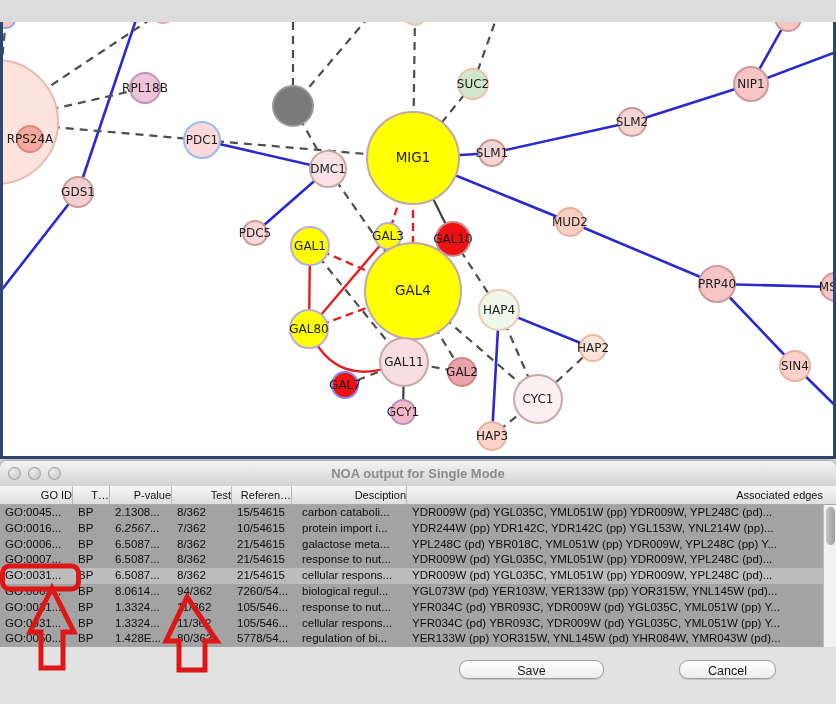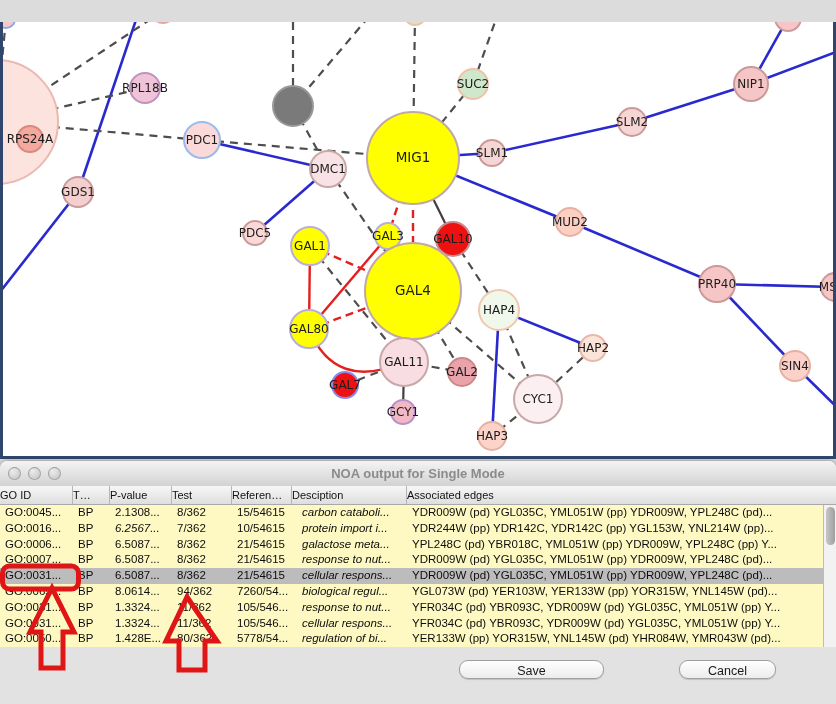--- a/index.html
+++ b/index.html
@@ -26,27 +26,27 @@
   .edge.reddash{stroke:#e31f1f;stroke-width:2.4;stroke-dasharray:8 5;}
   .node-label{font-family:"DejaVu Sans",sans-serif;fill:#1c1c1c;text-anchor:middle;}
 
   
   .noa-window{position:absolute;top:461px;left:0;width:836px;height:243px;background:#e2e2e2;border-radius:7px 7px 0 0;box-shadow:0 0 4px rgba(0,0,0,.45);}
   .noa-window .titlebar{height:25px;border-radius:7px 7px 0 0;background:linear-gradient(#f4f4f4,#d2d2d2);border-bottom:1px solid #9e9e9e;}
   .noa-window .tb-title{height:25px;line-height:25px;color:#8b8b8b;}
   .noa-window .lights{top:6px;}
 
   .tbl-header{position:absolute;top:25px;left:0;right:0;height:19px;display:flex;background:linear-gradient(#f7f7f7,#dedede);border-bottom:1px solid #a9a9a9;box-sizing:border-box;}
-  .th{height:18px;line-height:18px;font-size:11px;color:#111;text-align:left;border-right:1px solid #b6b6b6;box-sizing:border-box;overflow:hidden;white-space:nowrap;flex:0 0 auto;}
+  .th{height:18px;line-height:18px;font-size:11px;color:#111;text-align:right;border-right:1px solid #b6b6b6;box-sizing:border-box;overflow:hidden;white-space:nowrap;flex:0 0 auto;}
   .th:last-child{border-right:none;}
-  .tbl-body{position:absolute;top:44px;left:0;width:823px;height:142px;background:#fef9c3;overflow:hidden;}
+  .tbl-body{position:absolute;top:44px;left:0;width:823px;height:142px;background:#a3a3a3;overflow:hidden;}
   .tr{display:flex;height:15.8px;line-height:15.8px;font-size:11.5px;color:#0d0d0d;white-space:nowrap;}
   .tr.selected{background:#bcbcbc;}
   .td{flex:0 0 auto;overflow:hidden;box-sizing:border-box;padding-left:5px;}
-  .td.desc{padding-left:10px;font-style:italic;}
+  .td.desc{padding-left:10px;}
   .scrollbar{position:absolute;top:44px;right:0;width:13px;height:142px;background:#f2f2f2;border-left:1px solid #bdbdbd;box-sizing:border-box;}
   .thumb{position:absolute;top:2px;left:1.5px;width:9px;height:38px;border-radius:5px;background:linear-gradient(90deg,#c6c6c6,#9f9f9f);}
 
   .btn{position:absolute;height:19px;border:1px solid #9f9f9f;border-radius:9px;background:linear-gradient(#ffffff,#ececec);font-size:12.5px;color:#1a1a1a;text-align:center;line-height:18px;box-shadow:0 1px 1px rgba(0,0,0,.15);}
 
   
   #anno{position:absolute;top:0;left:0;pointer-events:none;}
   .anno-shape{fill:none;stroke:#e01616;stroke-width:5;}
 </style>
 </head>

